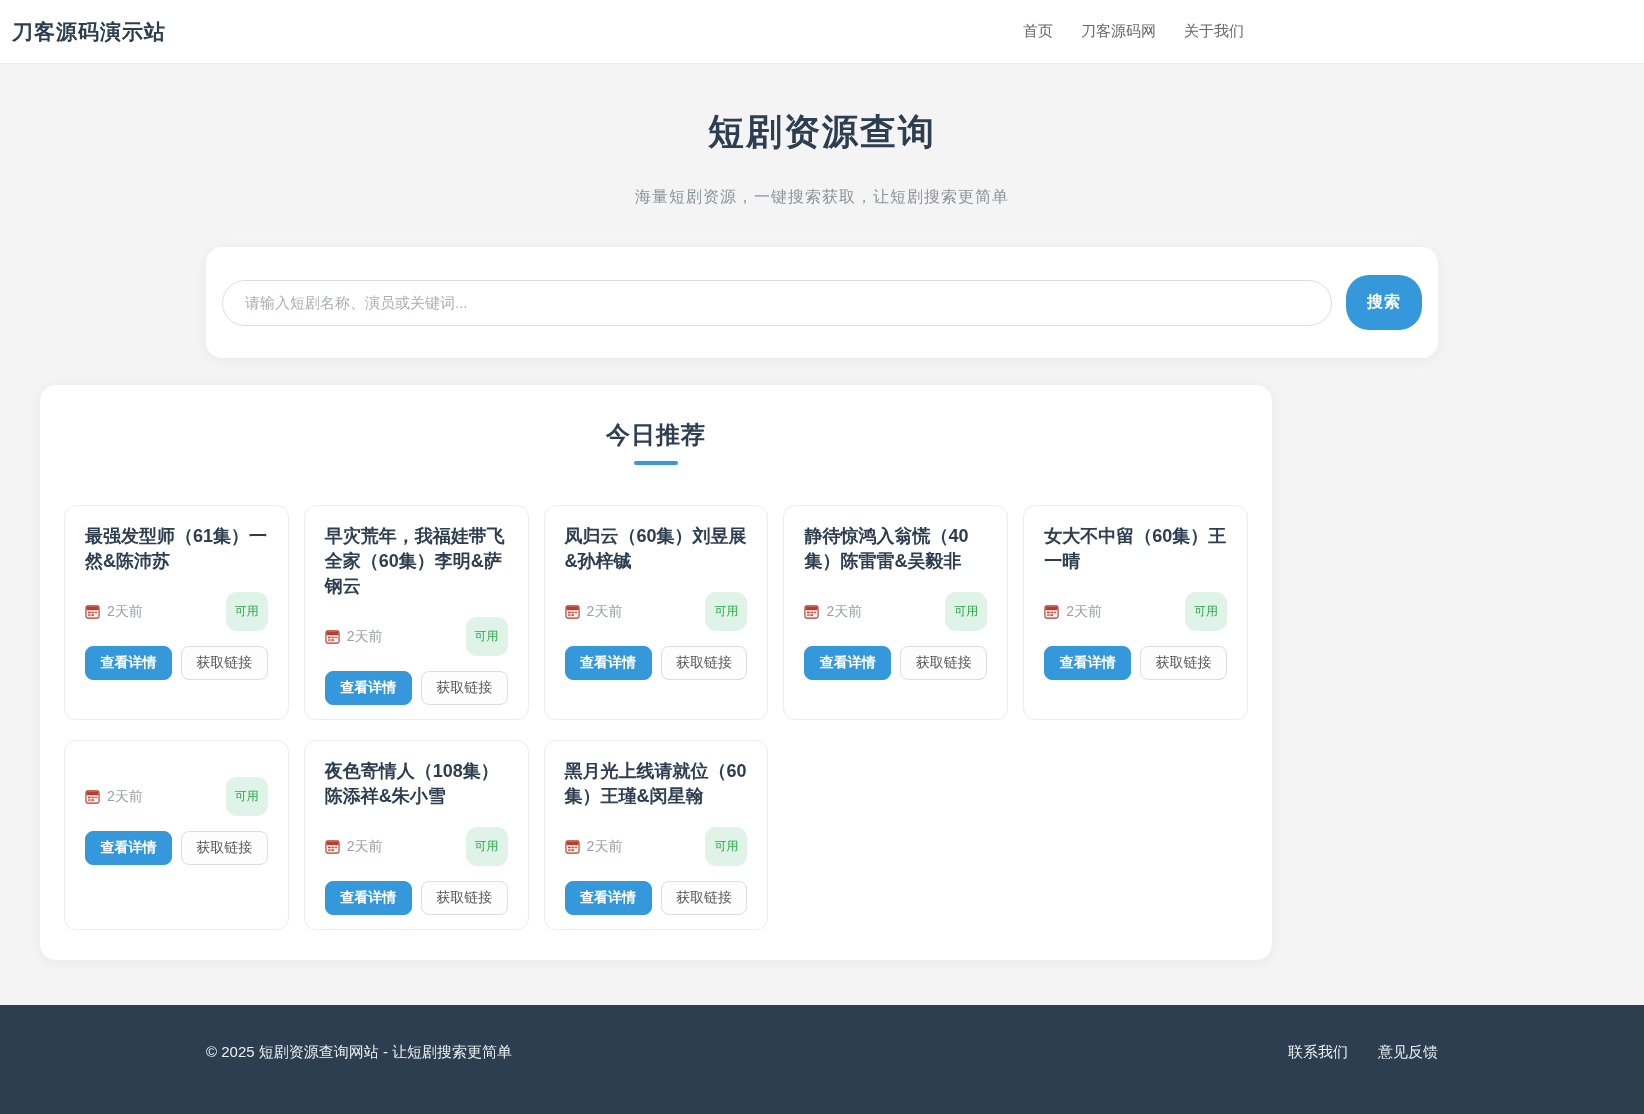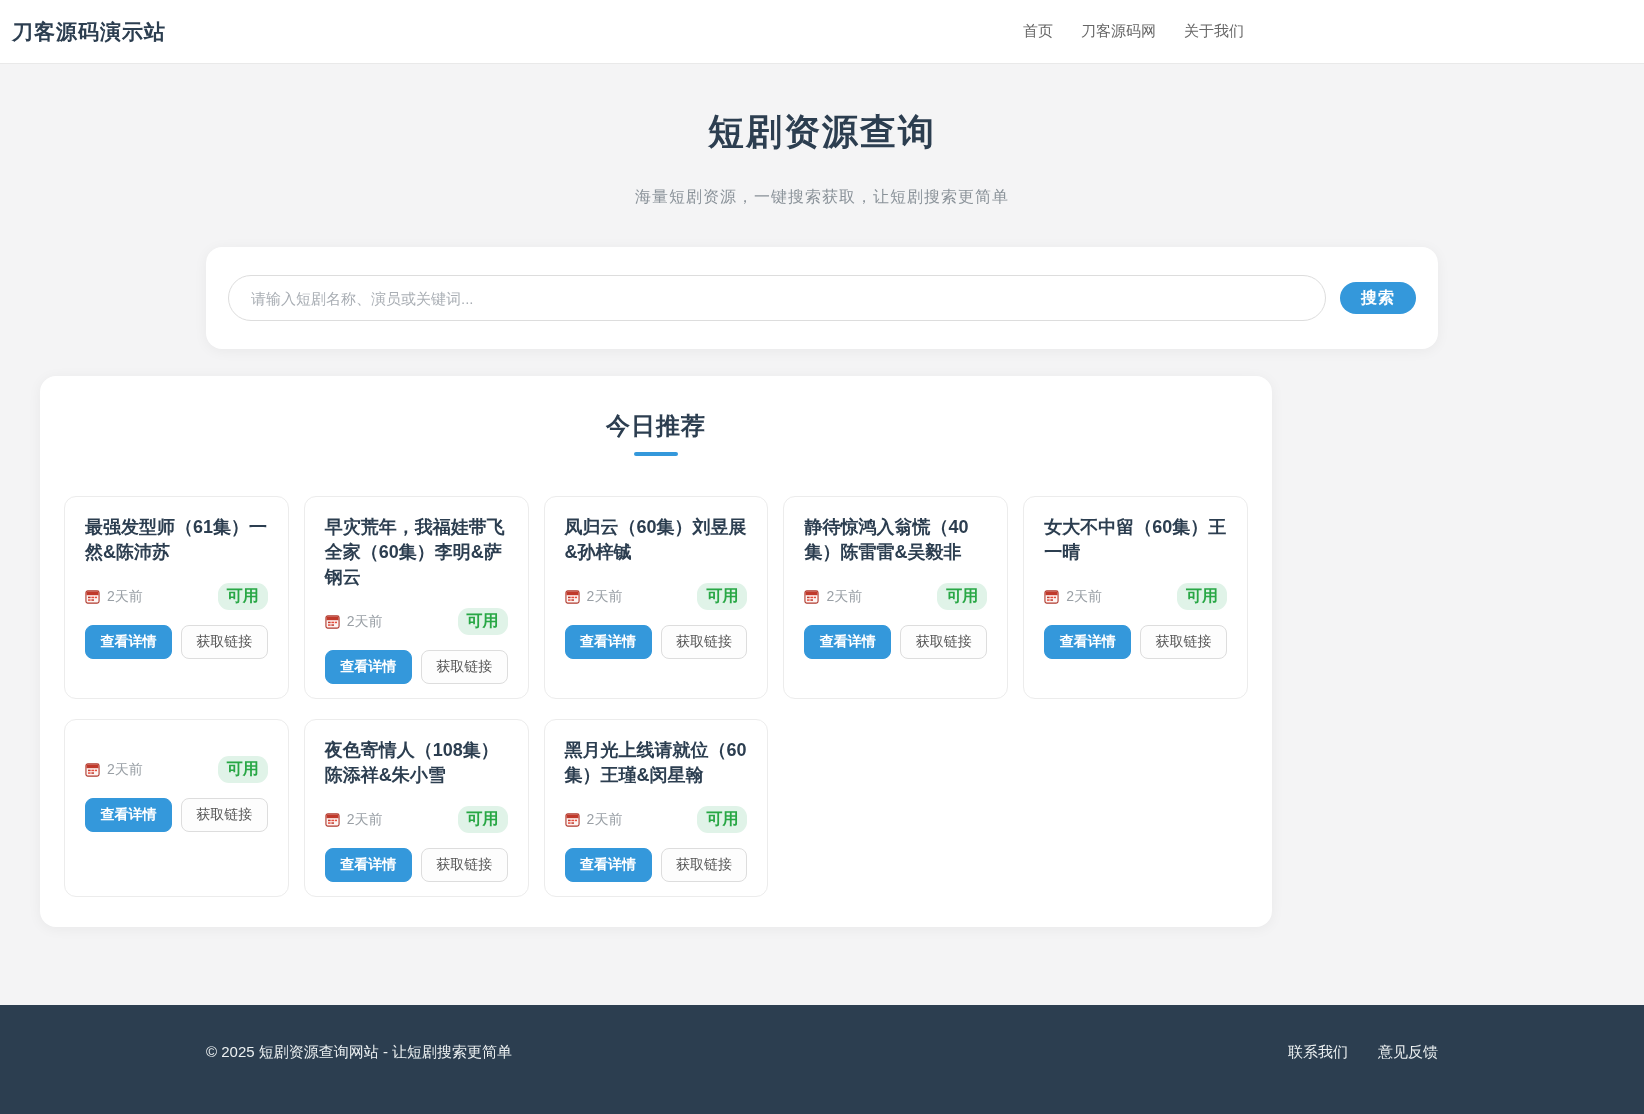--- a/index.html
+++ b/index.html
@@ -31,30 +31,30 @@
 
   
   .hero{text-align:center;padding-top:44px;}
   .hero h1{font-size:36px;font-weight:bold;color:var(--dark);letter-spacing:2px;}
   .hero p{margin-top:30px;font-size:16px;color:#8a9299;letter-spacing:1px;}
 
   
   .search-panel{
     margin-top:39px;background:#fff;border-radius:16px;
     box-shadow:0 2px 14px rgba(0,0,0,0.05);
-    padding:28px 22px;display:flex;gap:14px;align-items:center;
+    padding:28px 16px;display:flex;gap:14px;align-items:center;
   }
   .search-input{
     flex:1;height:46px;border:1px solid #ddd;border-radius:23px;
     padding:0 22px;font-size:15px;color:#333;outline:none;
     font-family:inherit;background:#fff;
   }
   .search-input::placeholder{color:#a9aeb4;}
   .search-btn{
-    width:76px;height:32px;border:none;border-radius:23px;
+    width:76px;height:55px;border:none;border-radius:23px;
     background:var(--accent);color:#fff;font-size:16px;font-weight:bold;
     cursor:pointer;font-family:inherit;letter-spacing:1px;
   }
 
   
   .recommend-panel{
     margin-top:27px;background:#fff;border-radius:16px;
     box-shadow:0 2px 14px rgba(0,0,0,0.05);
     padding:34px 24px 30px;
     margin-left:40px;
@@ -74,21 +74,21 @@
     font-size:18px;line-height:25px;font-weight:bold;color:var(--dark);
     min-height:50px;
   }
   .card-meta{
     margin-top:18px;display:flex;align-items:center;justify-content:space-between;
   }
   .meta-left{display:flex;align-items:center;gap:7px;color:#9aa0a6;font-size:14px;}
   .cal-icon{display:inline-block;width:15px;height:15px;}
   .badge{
     background:var(--badge_bg);color:var(--badge_text);
-    font-size:16px;padding:3px 9px;border-radius:11px;font-weight:bold;
+    font-size:12px;padding:11px 9px;border-radius:11px;
   }
   .card-actions{margin-top:15px;display:flex;gap:9px;}
   .btn{
     flex:1;height:34px;border-radius:8px;font-size:14px;cursor:pointer;
     font-family:inherit;
   }
   .btn-primary{background:var(--accent);border:1px solid var(--accent);color:#fff;font-weight:bold;}
   .btn-ghost{background:#fdfdfd;border:1px solid #ddd;color:#555;}
 
   

